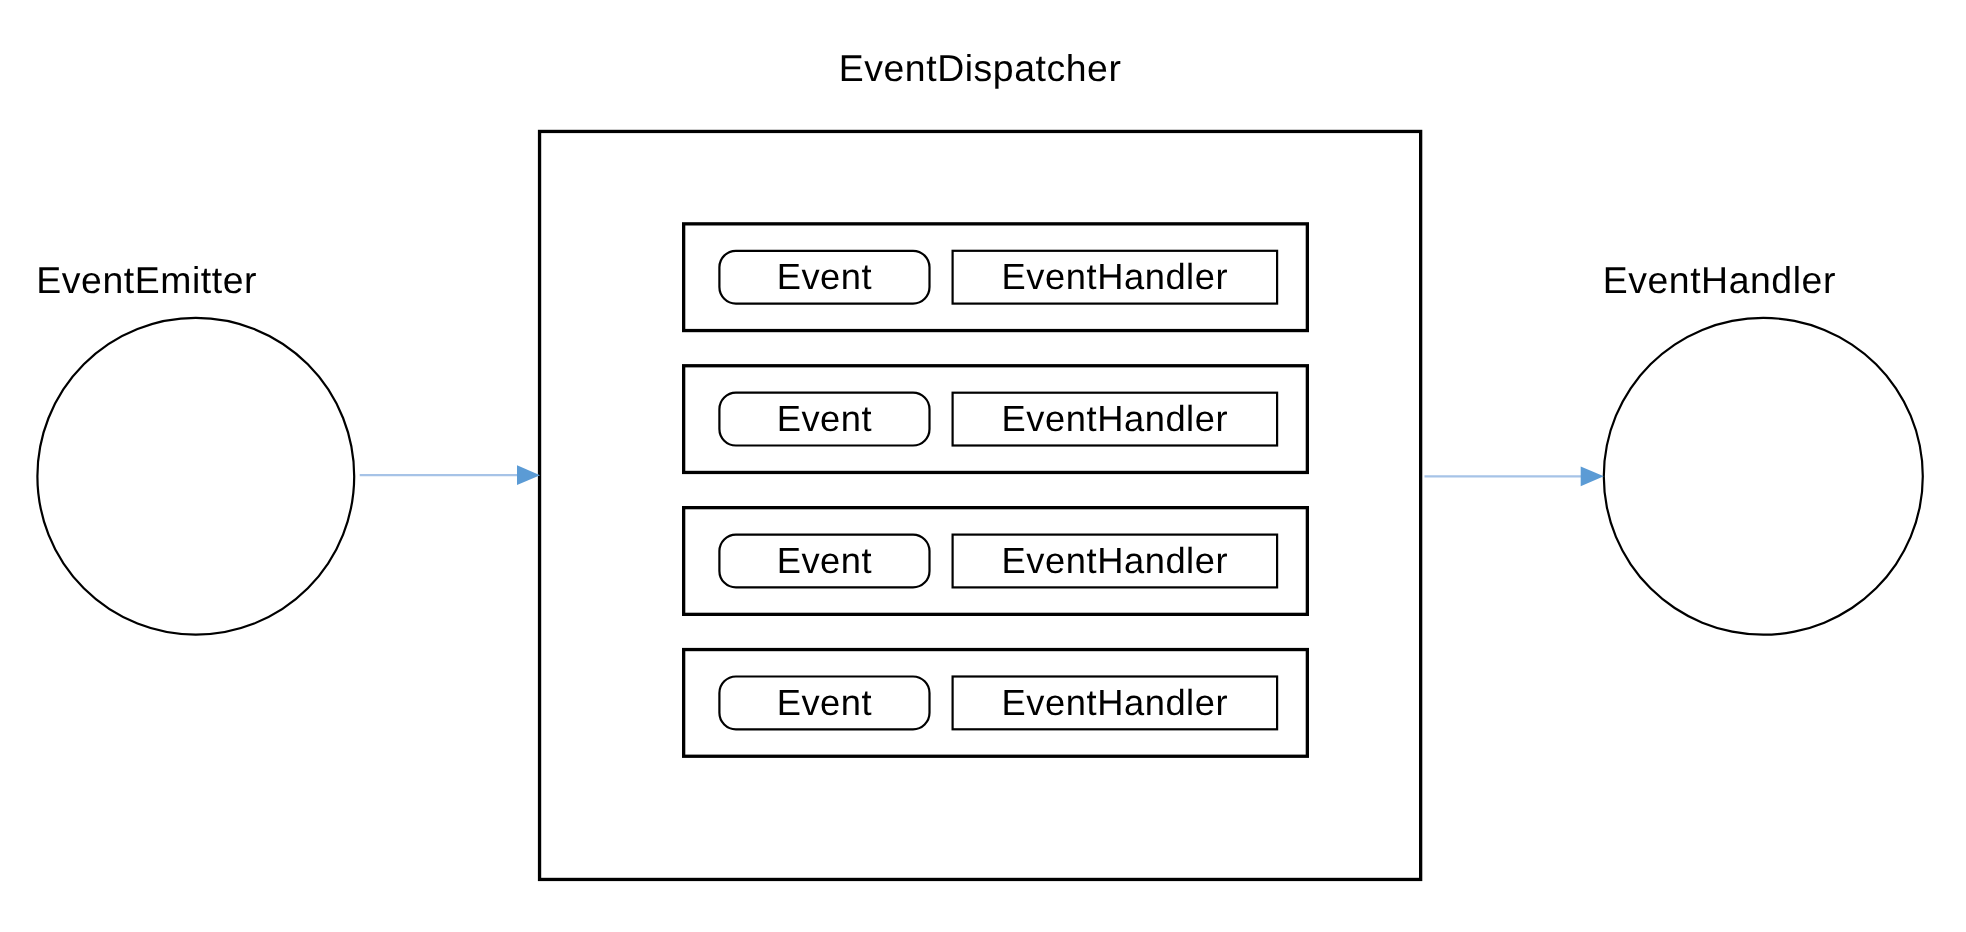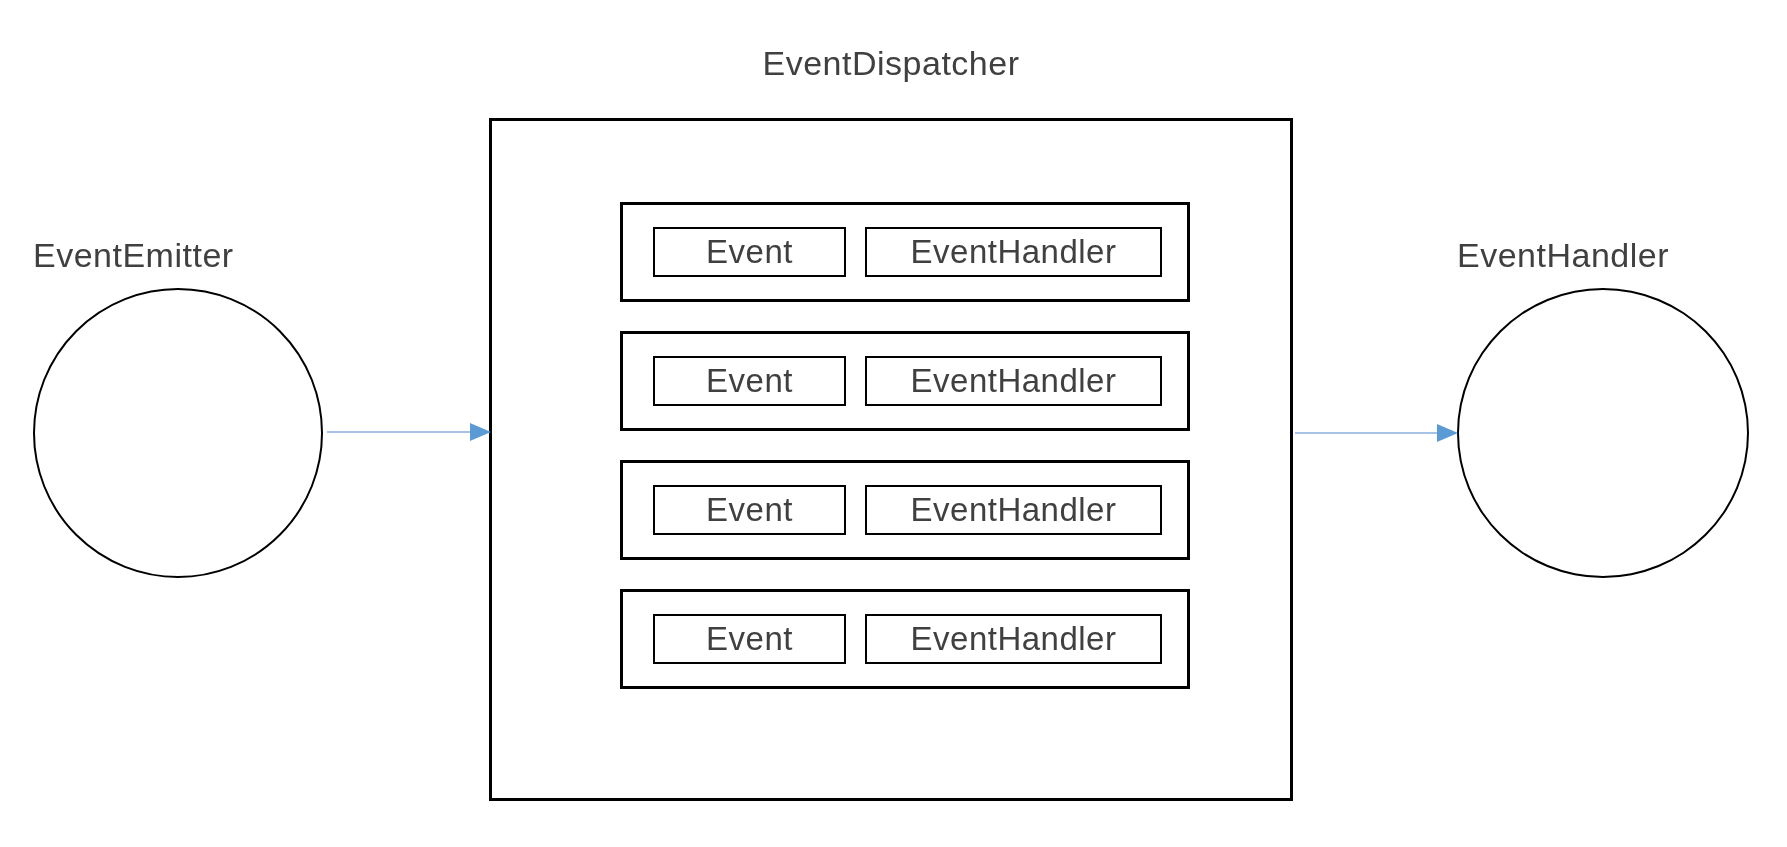--- a/index.html
+++ b/index.html
@@ -7,21 +7,21 @@
     padding: 0;
     background: #ffffff;
     font-family: "Liberation Sans", sans-serif;
   }
   .canvas {
     position: relative;
     width: 1753px;
     height: 847px;
     background: #ffffff;
     overflow: hidden;
-    color: #404040;
+    color: #000000;
   }
   .diagram-title {
     position: absolute;
     left: 489px;
     top: 44px;
     width: 804px;
     text-align: center;
     font-size: 34px;
     font-weight: 300;
     letter-spacing: 0.5px;
@@ -79,21 +79,21 @@
     height: 50px;
     display: flex;
     align-items: center;
     justify-content: center;
     font-size: 33px;
     font-weight: 300;
     letter-spacing: 0.5px;
     white-space: nowrap;
     background: #ffffff;
   }
-  .cell.event   { width: 193px; }
+  .cell.event   { width: 193px; border-radius: 16px; }
   .cell.handler { width: 297px; }
   .arrows-layer {
     position: absolute;
     left: 0;
     top: 0;
     width: 1787px;
     height: 847px;
     pointer-events: none;
   }
 </style>

